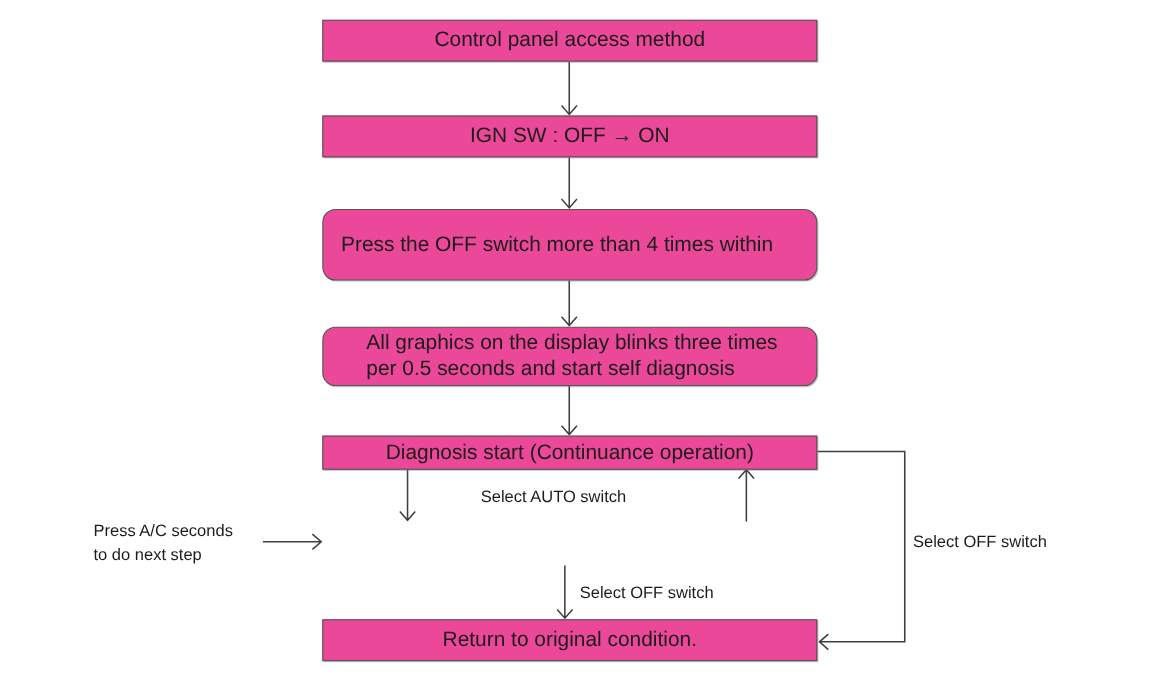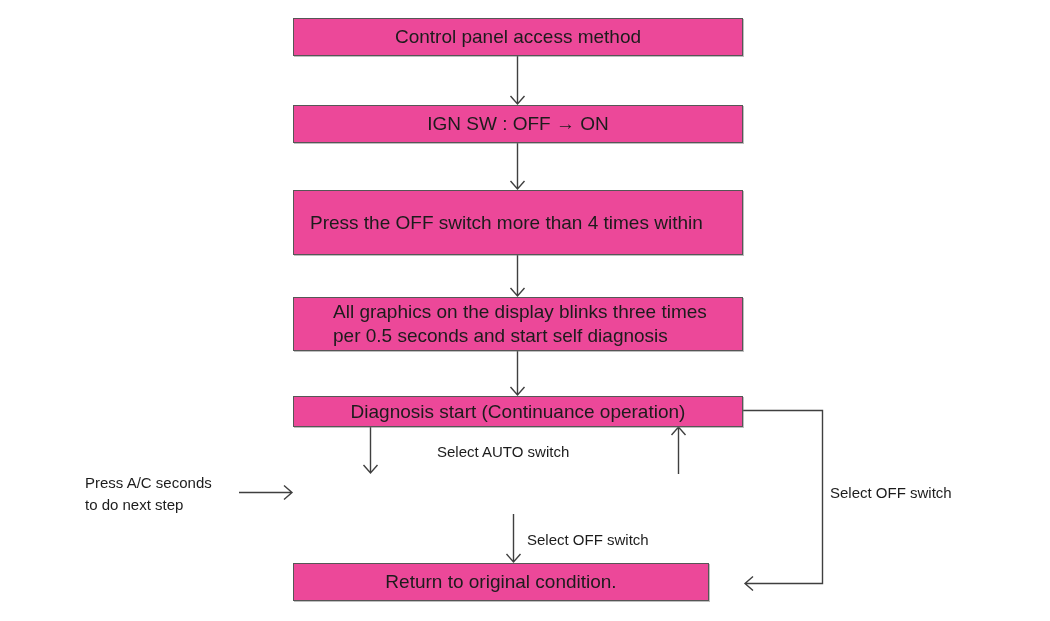--- a/index.html
+++ b/index.html
@@ -33,36 +33,37 @@
     align-items: center;
     justify-content: center;
     font-size: 19px;
     line-height: 24px;
     white-space: nowrap;
   }
   .node.multiline {
     flex-direction: column;
     align-items: flex-start;
     justify-content: center;
+    border-radius: 12px;
   }
   .node.multiline span { display: block; }
   .edge-label {
     position: absolute;
     font-size: 15px;
     line-height: 22px;
     white-space: nowrap;
   }
   
   #n1 { left: 293px; top: 18px;  width: 450px; height: 38px; }
   #n2 { left: 293px; top: 105px; width: 450px; height: 38px; }
   #n3 { left: 293px; top: 190px; width: 450px; height: 65px; padding-left: 16px; }
   #n4 { left: 293px; top: 297px; width: 450px; height: 54px; padding-left: 39px; }
   #n5 { left: 293px; top: 396px; width: 450px; height: 31px; }
   #n6 { left: 293px; top: 474px; width: 450px; height: 40px; }
-  #n7 { left: 293px; top: 563px; width: 416px; height: 38px; }
+  #n7 { left: 293px; top: 563px; width: 450px; height: 38px; }
   
   #lbl-select-auto     { left: 437px; top: 441px; }
   #lbl-press-ac        { left: 85px;  top: 472px; }
   #lbl-select-off-step { left: 527px; top: 529px; }
   #lbl-select-off-loop { left: 830px; top: 482px; }
 </style>
 </head>
 <body>
 
 <div class="canvas">

